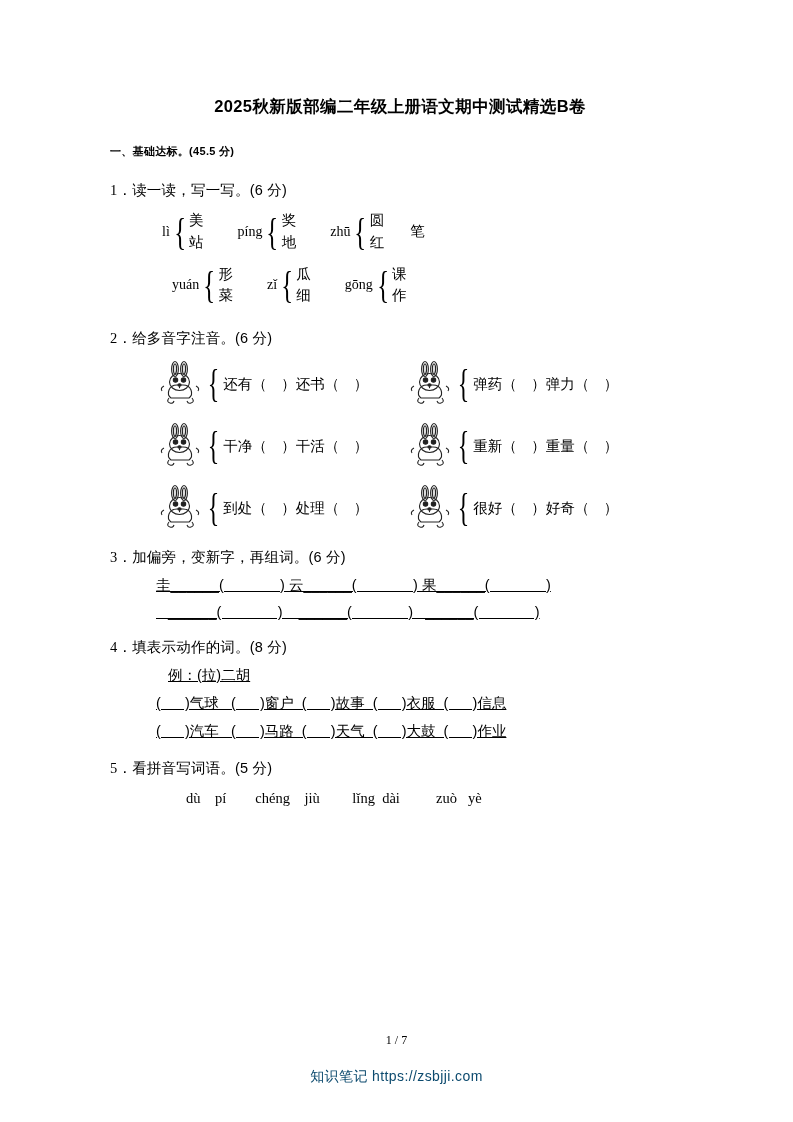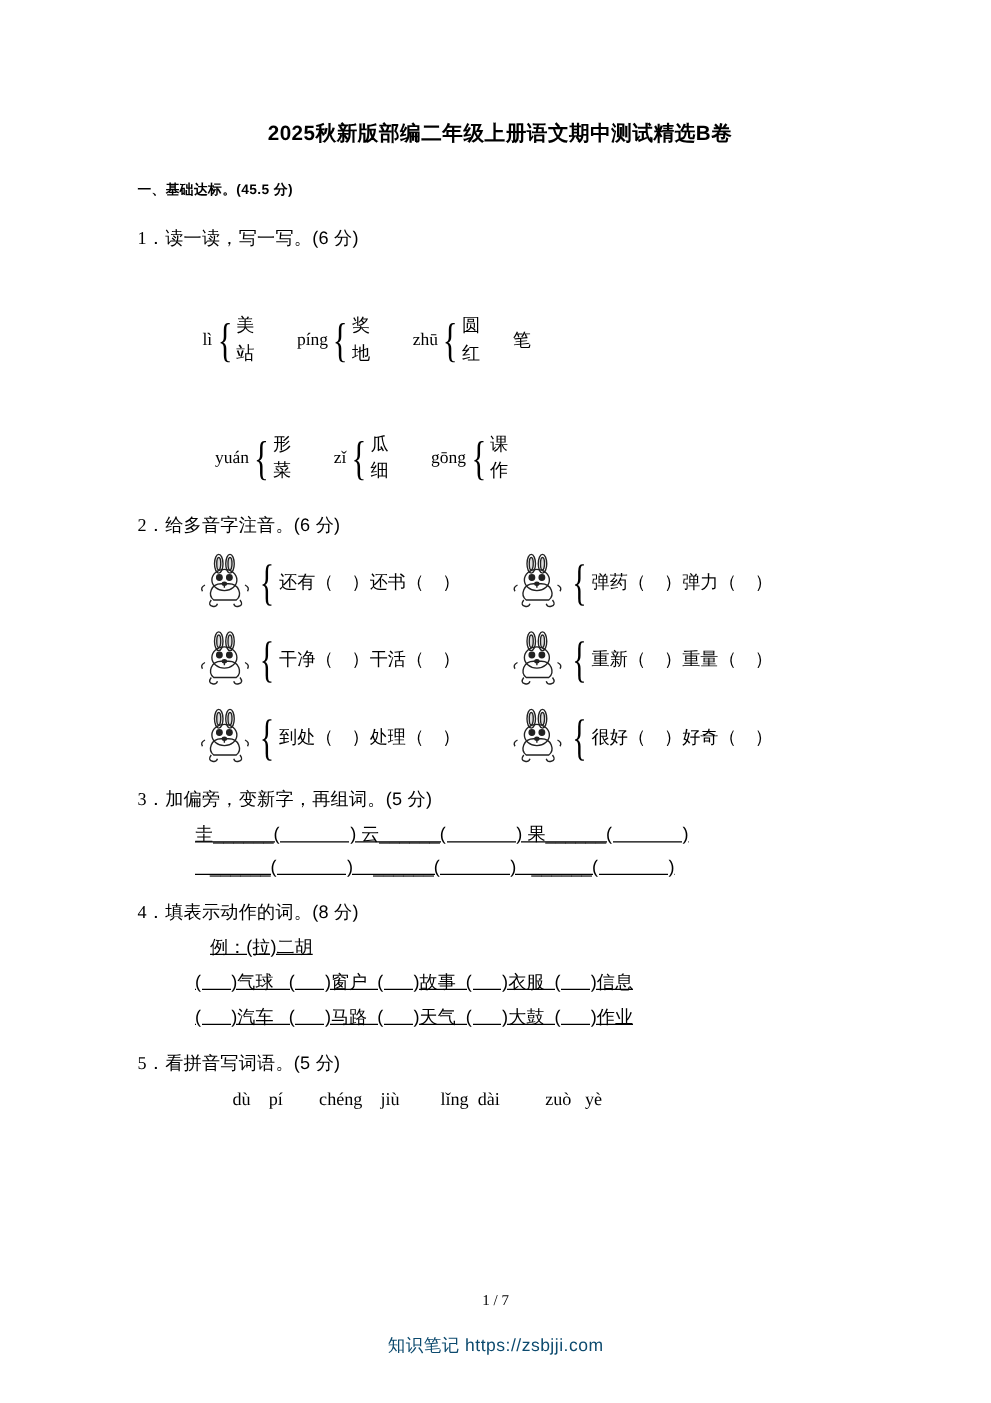--- a/index.html
+++ b/index.html
@@ -61,21 +61,20 @@
   .brace-row {
     display: flex;
     align-items: center;
     margin: 10px 0 0 0;
     padding-left: 52px;
   }
   .brace-group {
     display: flex;
     align-items: center;
     margin-right: 34px;
-    margin-top: 41px;
   }
   .py {
     font-size: 14px;
     font-family: "Liberation Serif", serif;
     margin-right: 1px;
     white-space: nowrap;
   }
   .brace {
     font-size: 38px;
     line-height: 0.8;
@@ -408,21 +407,21 @@
               <span>好奇（    ）</span>
             </span>
           </div>
         </div>
 
       </div>
     </div>
 
     <div class="block" style="margin-top:12px;">
       <div class="q">
-        <span class="num">3．</span><span>加偏旁，变新字，再组词。(5 分)</span>
+        <span class="num">3．</span><span>加偏旁，变新字，再组词。(6 分)</span>
       </div>
       <div class="line indent1">圭______(              ) 云______(              ) 果______(              )</div>
       <div class="line indent1">   ______(              )    ______(              )   ______(              )</div>
     </div>
 
     <div class="block" style="margin-top:18px;">
       <div class="q">
         <span class="num">4．</span><span>填表示动作的词。(8 分)</span>
       </div>
       <div class="line indent2">例：(拉)二胡</div>

